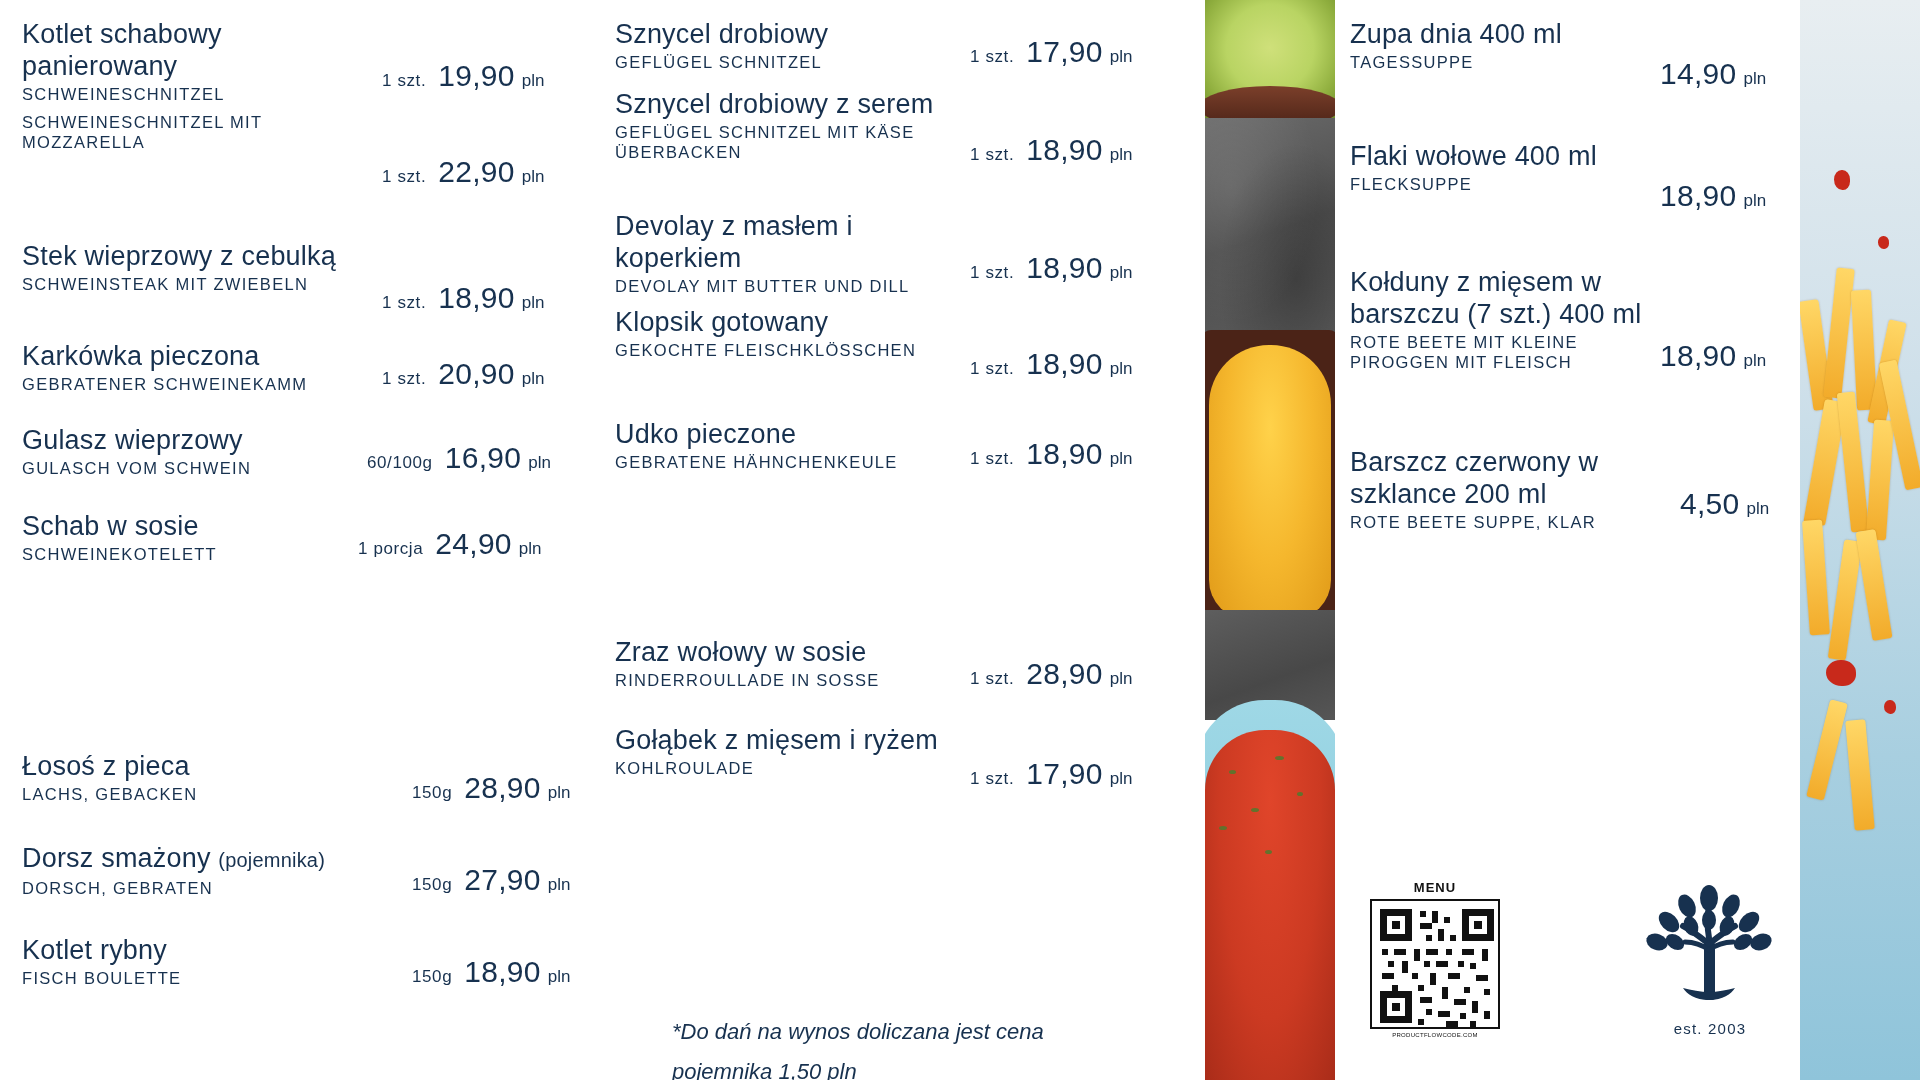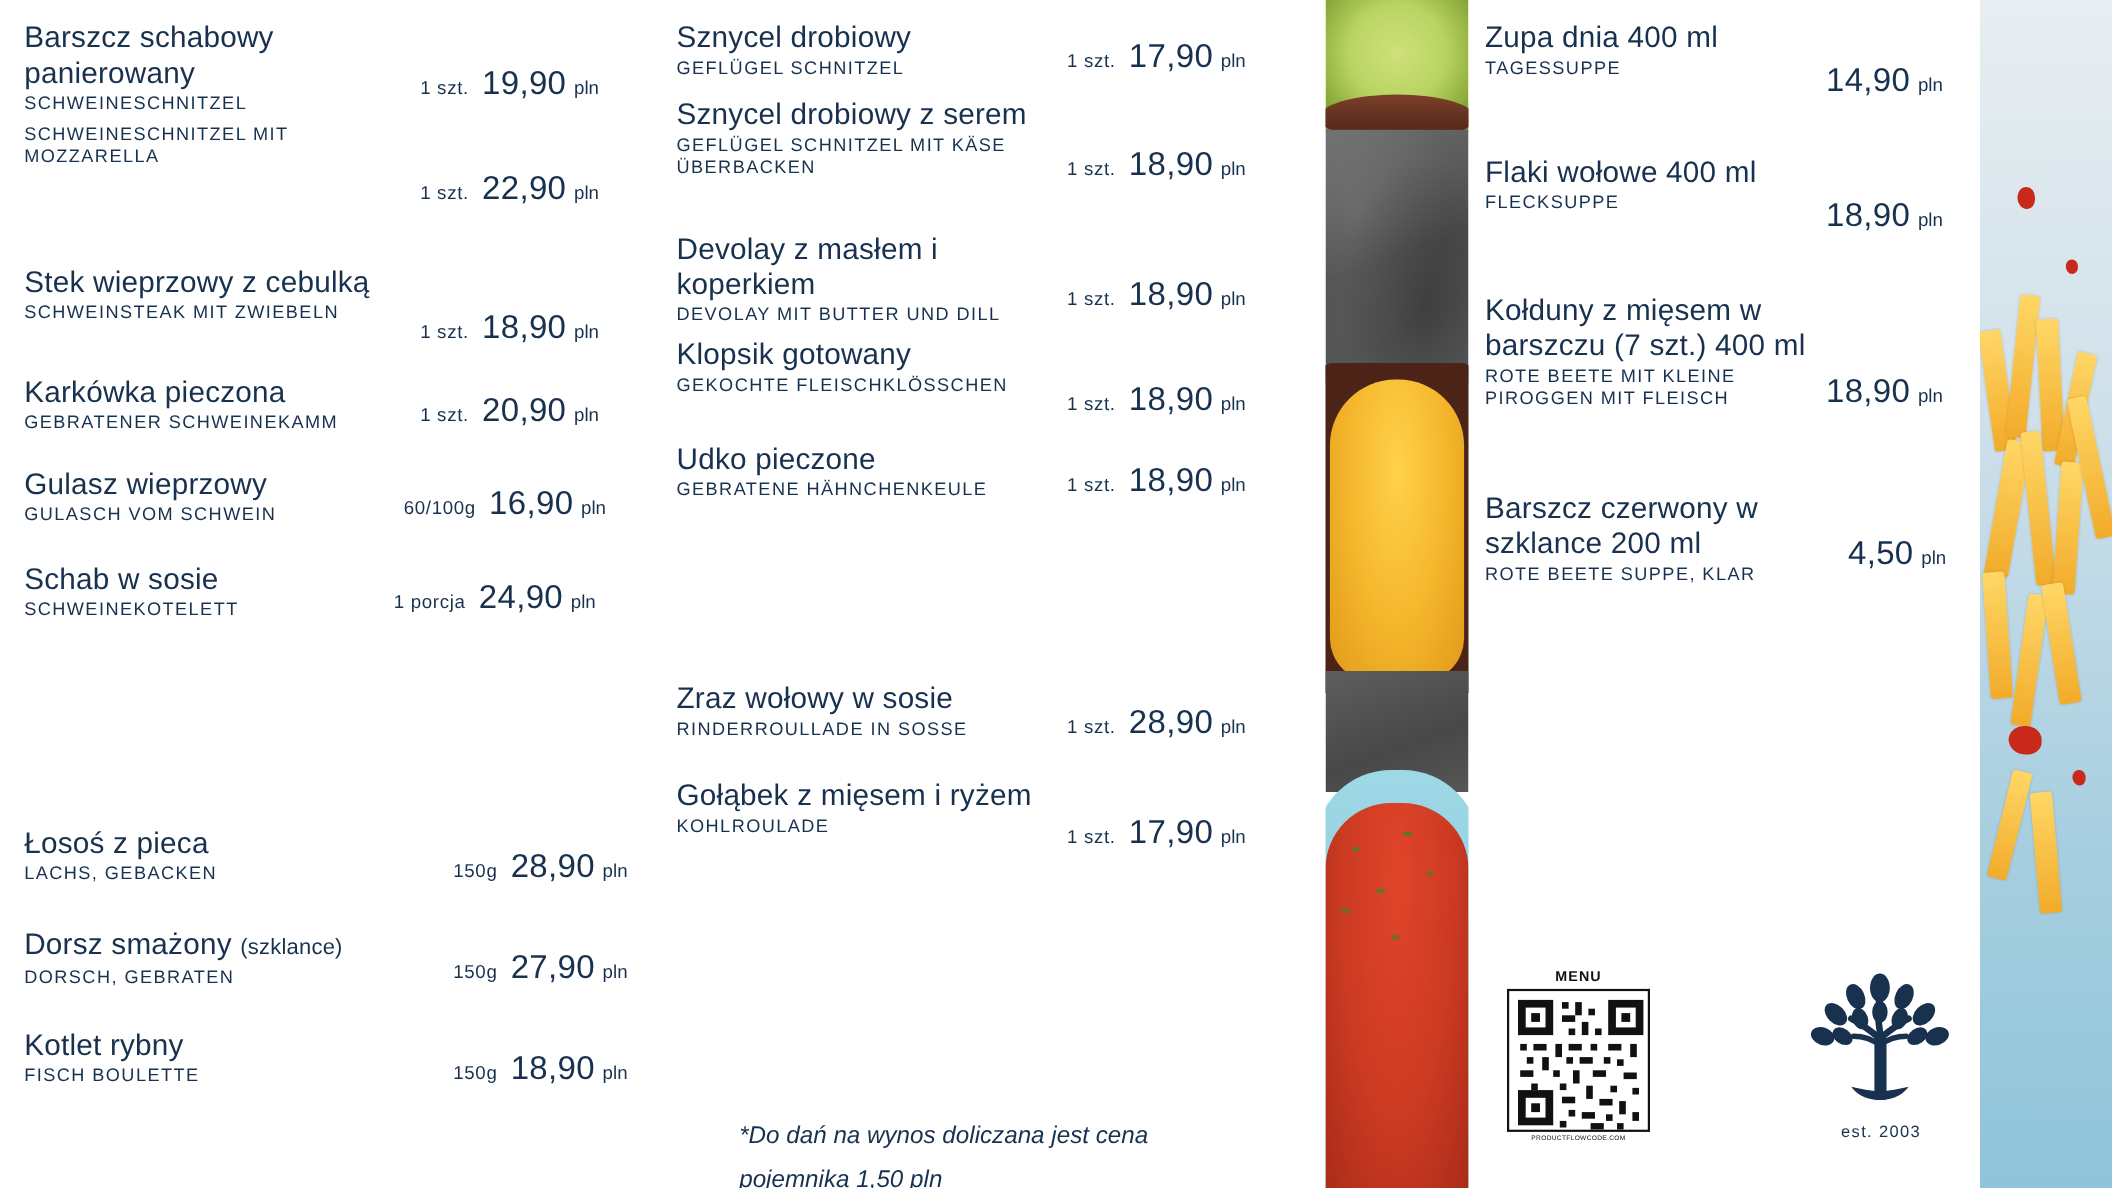--- a/index.html
+++ b/index.html
@@ -189,21 +189,21 @@
 </style>
 </head>
 <body>
 
 <div class="page">
 
   <div class="col" id="col1">
 
     <div class="item" style="height:78px;">
       <div class="names">
-        <div class="pl">Barszcz schabowy panierowany</div>
+        <div class="pl">Kotlet schabowy panierowany</div>
         <div class="de">SCHWEINESCHNITZEL</div>
       </div>
       <div class="priceblock" style="top:42px;">
         <span class="unit">1 szt.</span>
         <span class="amount">19,90</span>
         <span class="cur">pln</span>
       </div>
     </div>
 
     <div class="item" style="height:118px;margin-top:16px;">
@@ -274,21 +274,21 @@
         <span class="unit">150g</span>
         <span class="amount">28,90</span>
         <span class="cur">pln</span>
       </div>
     </div>
 
     <div class="item" style="height:70px;margin-top:22px;">
       <div class="names">
         <div class="pl">
           <span>Dorsz smażony</span>
-          <span class="small-note">(szklance)</span>
+          <span class="small-note">(pojemnika)</span>
         </div>
         <div class="de">DORSCH, GEBRATEN</div>
       </div>
       <div class="priceblock" style="top:22px;left:390px;">
         <span class="unit">150g</span>
         <span class="amount">27,90</span>
         <span class="cur">pln</span>
       </div>
     </div>
 
@@ -348,21 +348,21 @@
         <div class="pl">Klopsik gotowany</div>
         <div class="de">GEKOCHTE FLEISCHKLÖSSCHEN</div>
       </div>
       <div class="priceblock" style="top:42px;left:355px;">
         <span class="unit">1 szt.</span>
         <span class="amount">18,90</span>
         <span class="cur">pln</span>
       </div>
     </div>
 
-    <div class="item" style="height:70px;margin-top:7px;">
+    <div class="item" style="height:70px;margin-top:24px;">
       <div class="names">
         <div class="pl">Udko pieczone</div>
         <div class="de">GEBRATENE HÄHNCHENKEULE</div>
       </div>
       <div class="priceblock" style="top:20px;left:355px;">
         <span class="unit">1 szt.</span>
         <span class="amount">18,90</span>
         <span class="cur">pln</span>
       </div>
     </div>

